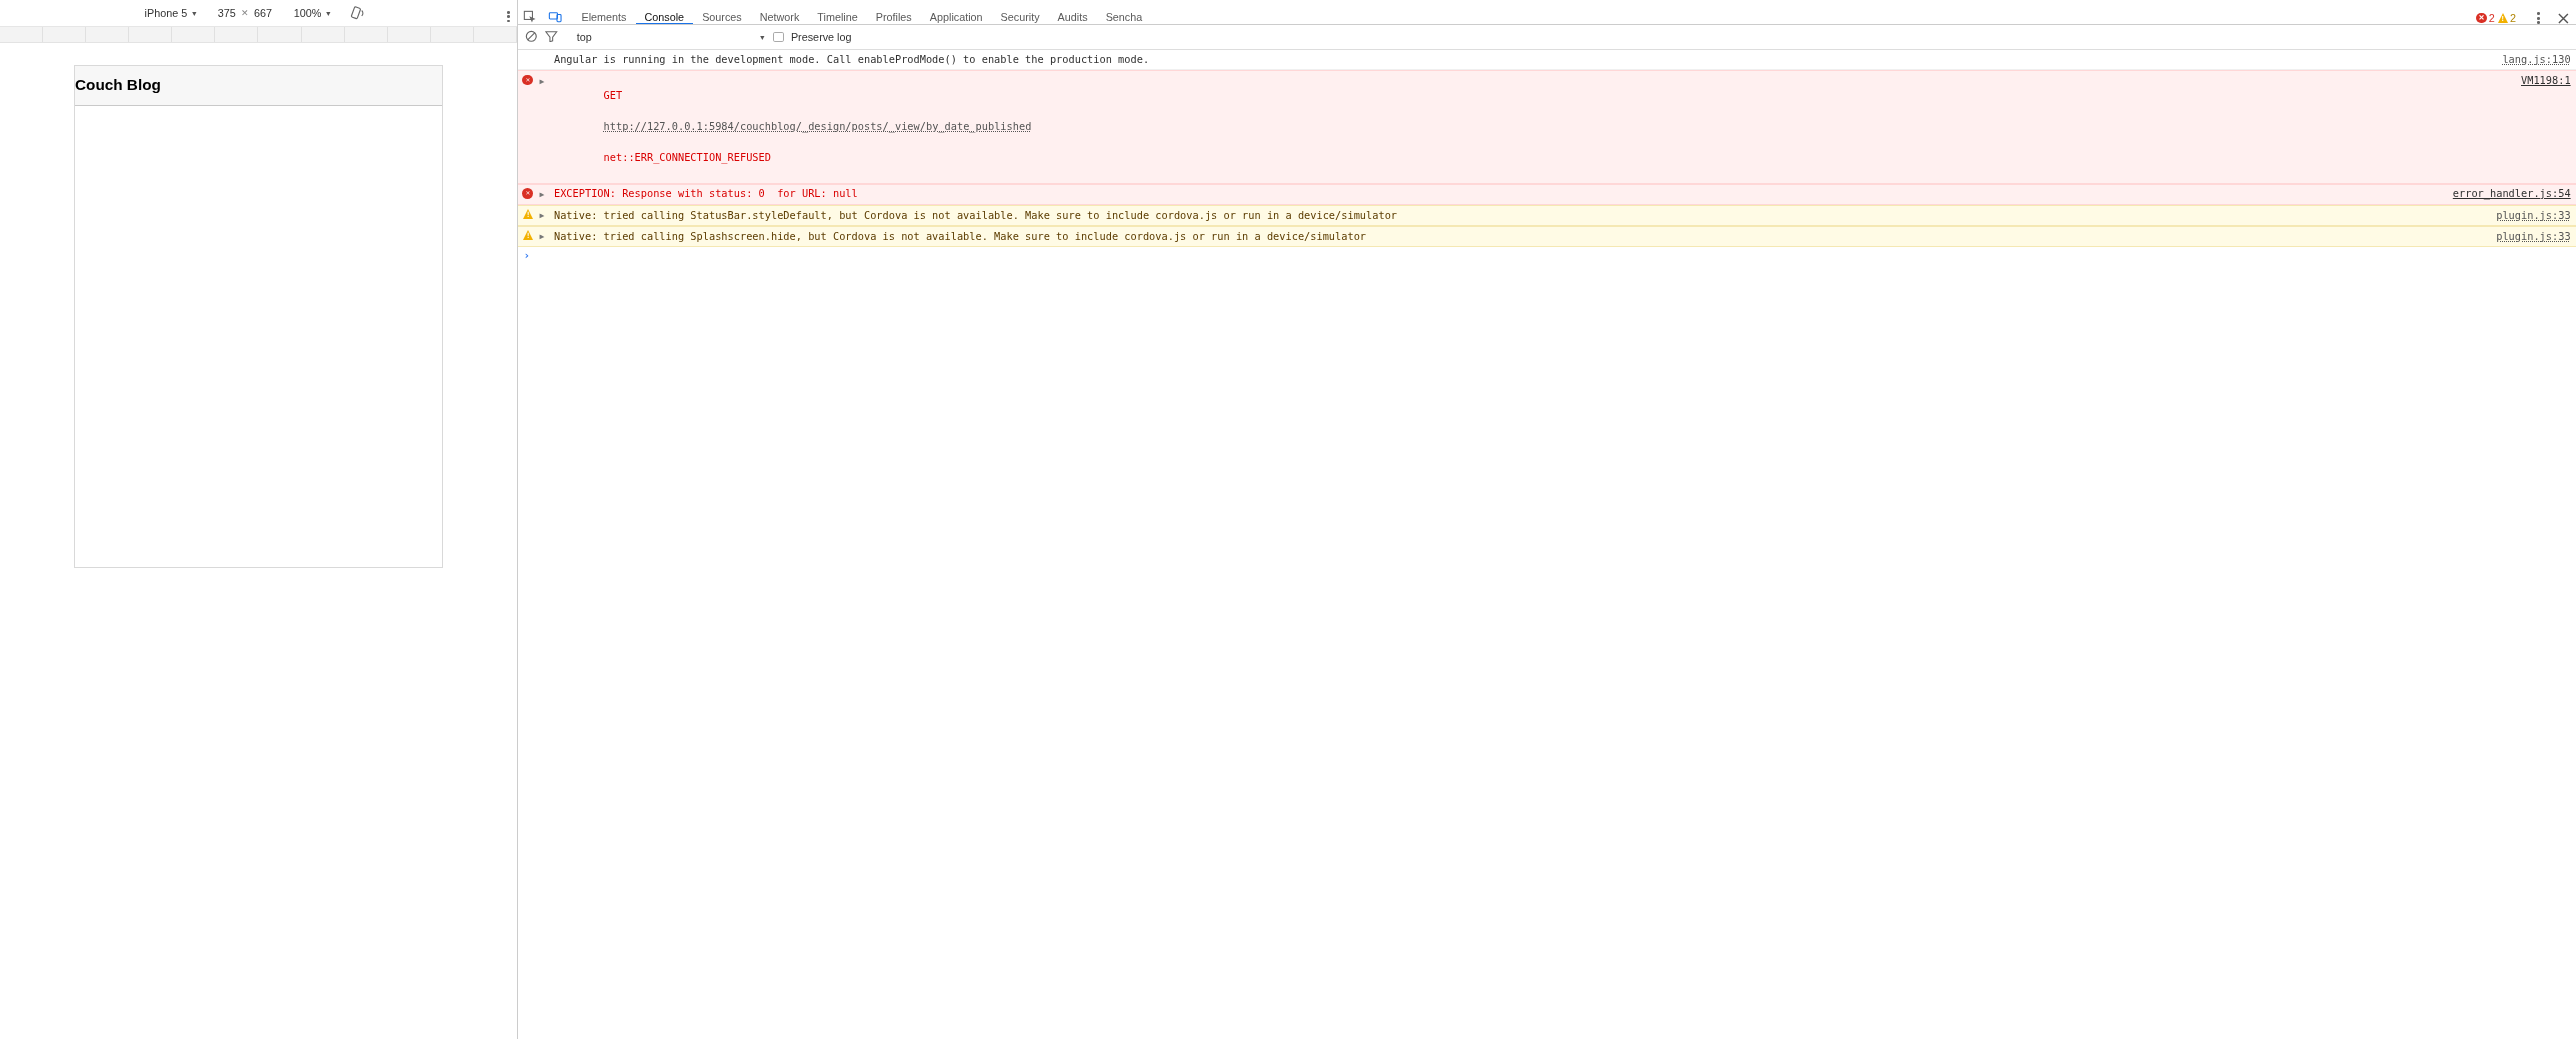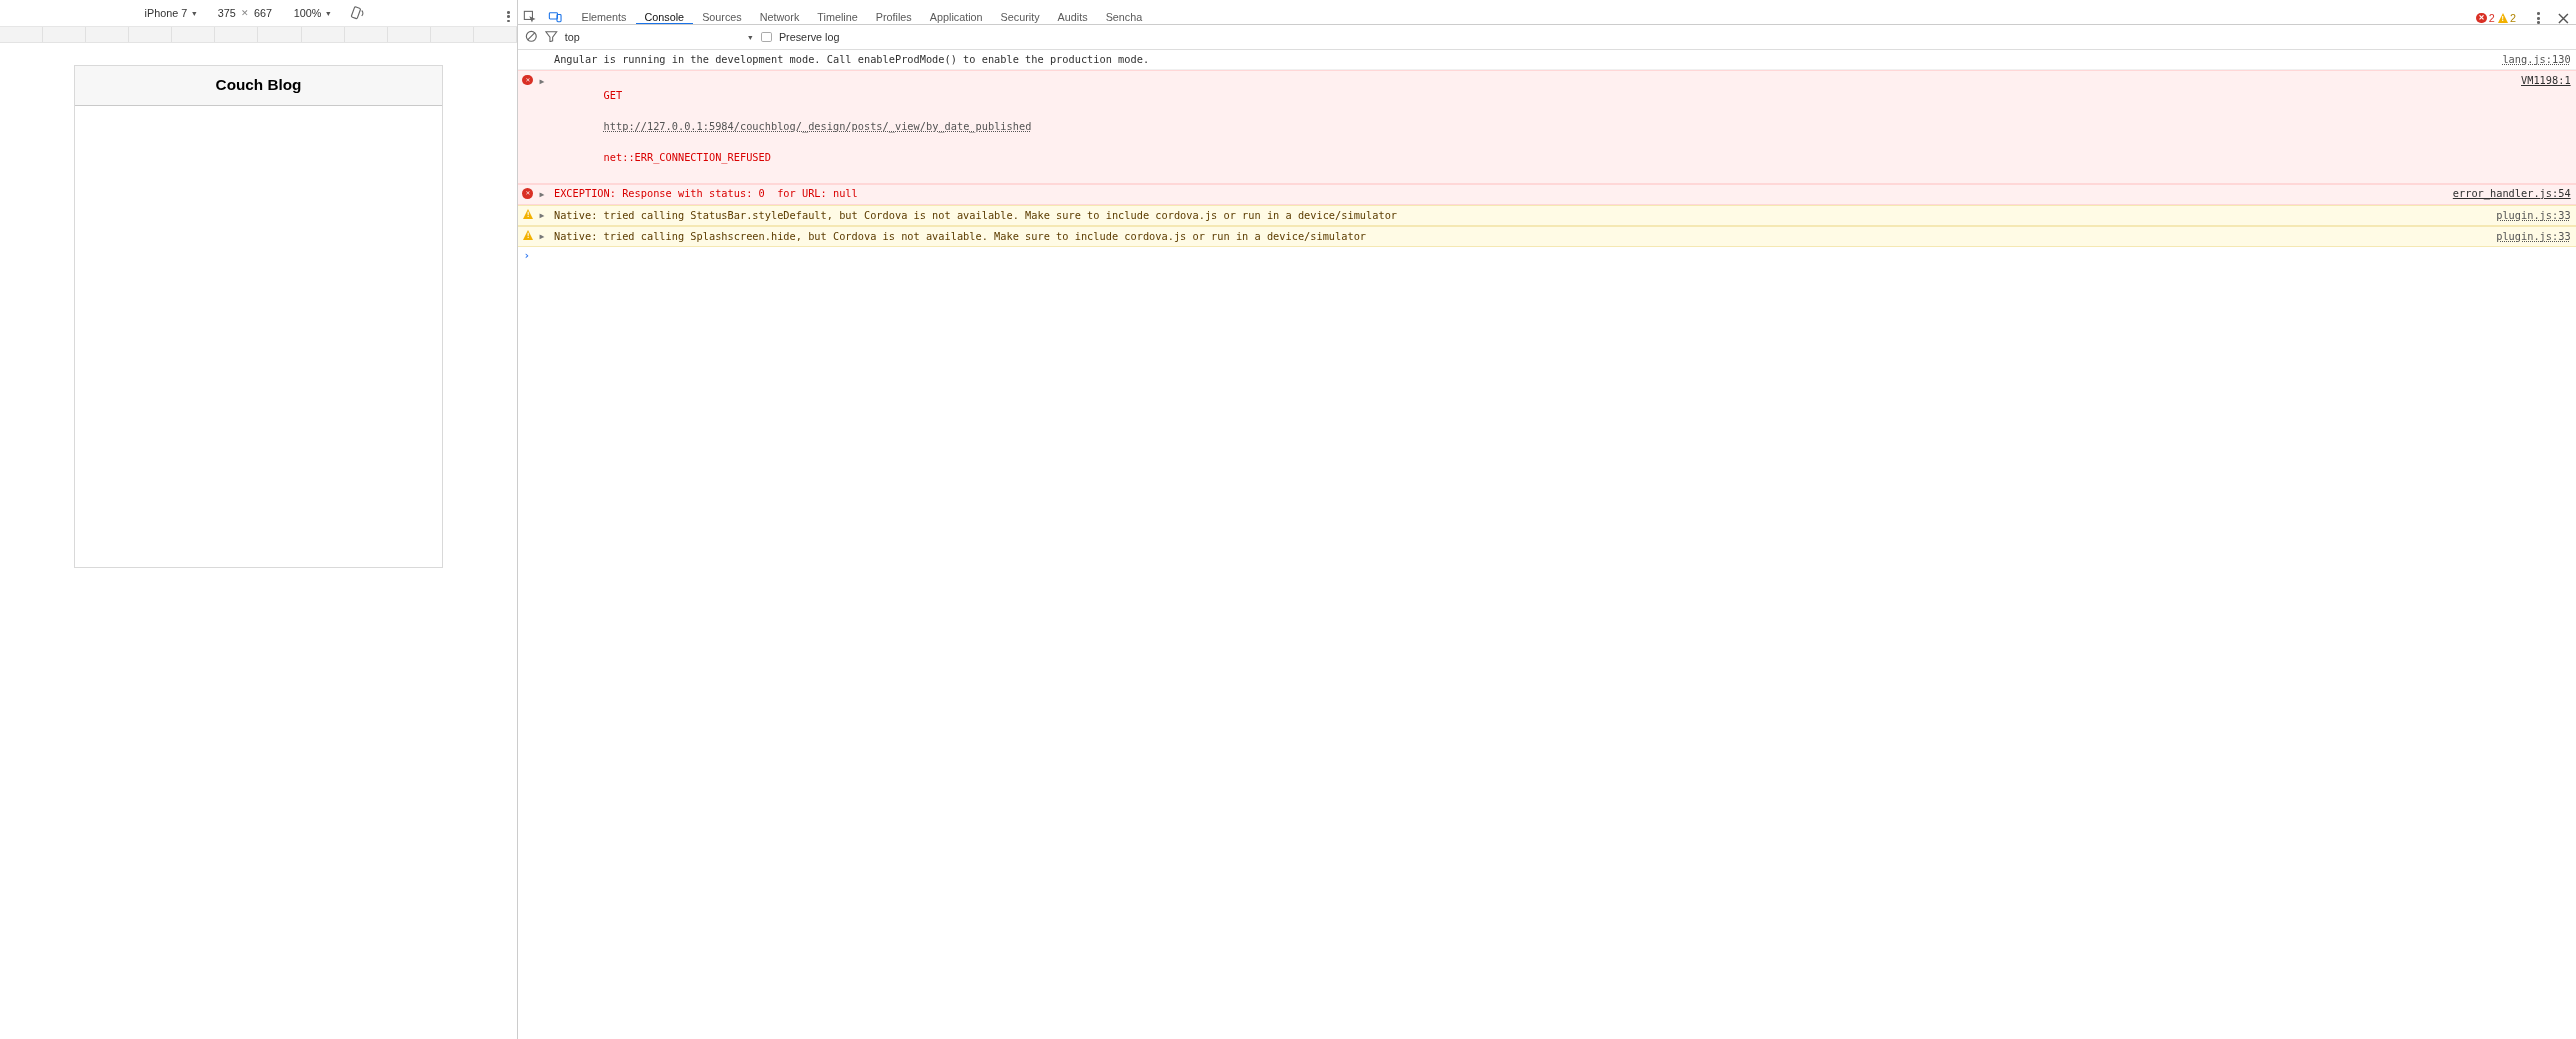--- a/index.html
+++ b/index.html
@@ -51,21 +51,21 @@
     background: #fff;
     display: flex;
     flex-direction: column;
   }
   .app-header {
     height: 40px;
     background: #f7f7f7;
     border-bottom: 0.9px solid #c9c9c9;
     display: flex;
     align-items: center;
-    justify-content: center;
+    justify-content: flex-start;
     font-weight: 600;
     font-size: 15.3px;
     color: #000;
   }
 
   
   .right-pane {
     flex: 1;
     height: 100%;
     display: flex;
@@ -108,21 +108,21 @@
   .console-toolbar {
     height: 25px;
     border-bottom: 0.9px solid #ddd;
     display: flex;
     align-items: center;
     gap: 7.2px;
     padding: 0 7.2px;
     font-size: 10.8px;
     color: #333;
   }
-  .console-toolbar .ctx { display:flex; align-items:center; gap:15px; cursor:pointer; min-width:189px; }
+  .console-toolbar .ctx { display:flex; align-items:center; gap:15px; cursor:pointer; min-width:189px;margin-left:12px; }
   .console-toolbar .ctx .tri-down { margin-left:auto; }
   .chk { width:10.8px; height:10.8px; border:0.9px solid #aaa; border-radius:1.8px; display:inline-block; }
 
   .console-body {
     flex: 1;
     overflow: auto;
     font-family: Menlo, Consolas, monospace;
     font-size: 10.3px;
   }
   .row {
@@ -159,21 +159,21 @@
   .more-dots { display:inline-flex; flex-direction:column; gap:1.8px; }
   .more-dots span { width:2.7px; height:2.7px; background:#666; border-radius:50%; display:block; }
 </style>
 </head>
 <body>
 
 <div class="left-pane">
   <div class="device-toolbar">
     <div class="spacer"></div>
     <span class="sel">
-      <span>iPhone 7</span>
+      <span>iPhone 5</span>
       <span class="tri-down">▼</span>
     </span>
     <span style="width:9px"></span>
     <span>375</span>
     <span class="dim-x">✕</span>
     <span>667</span>
     <span style="width:10.8px"></span>
     <span class="sel">
       <span>100%</span>
       <span class="tri-down">▼</span>

